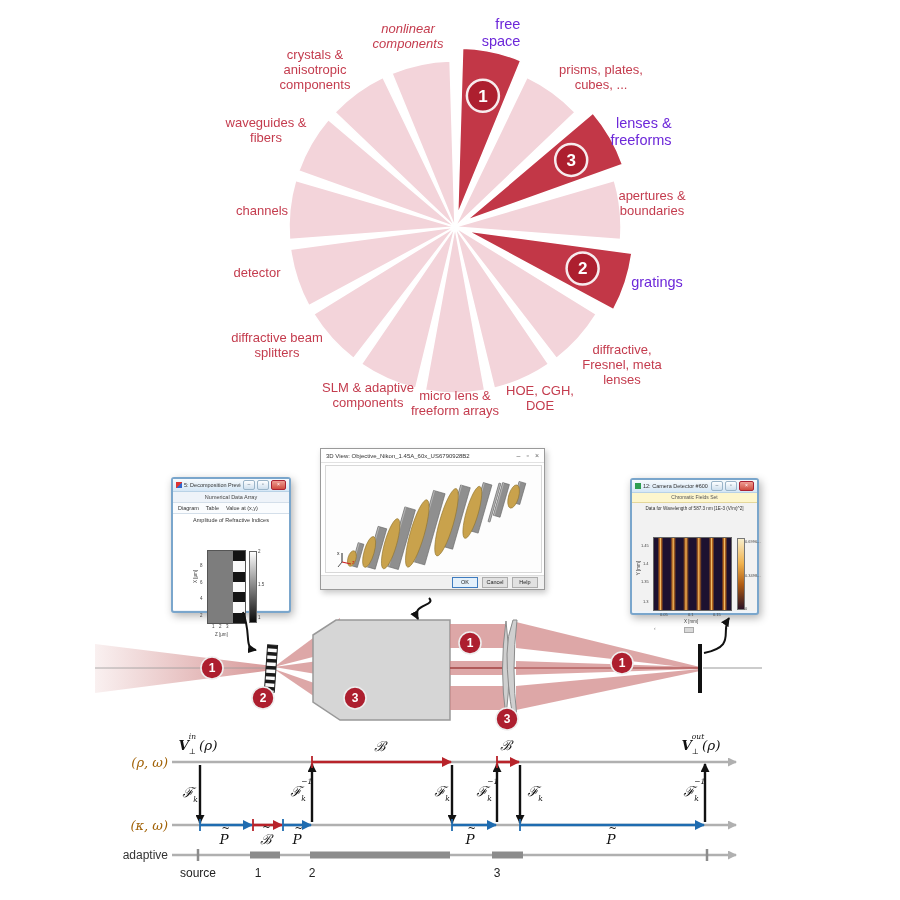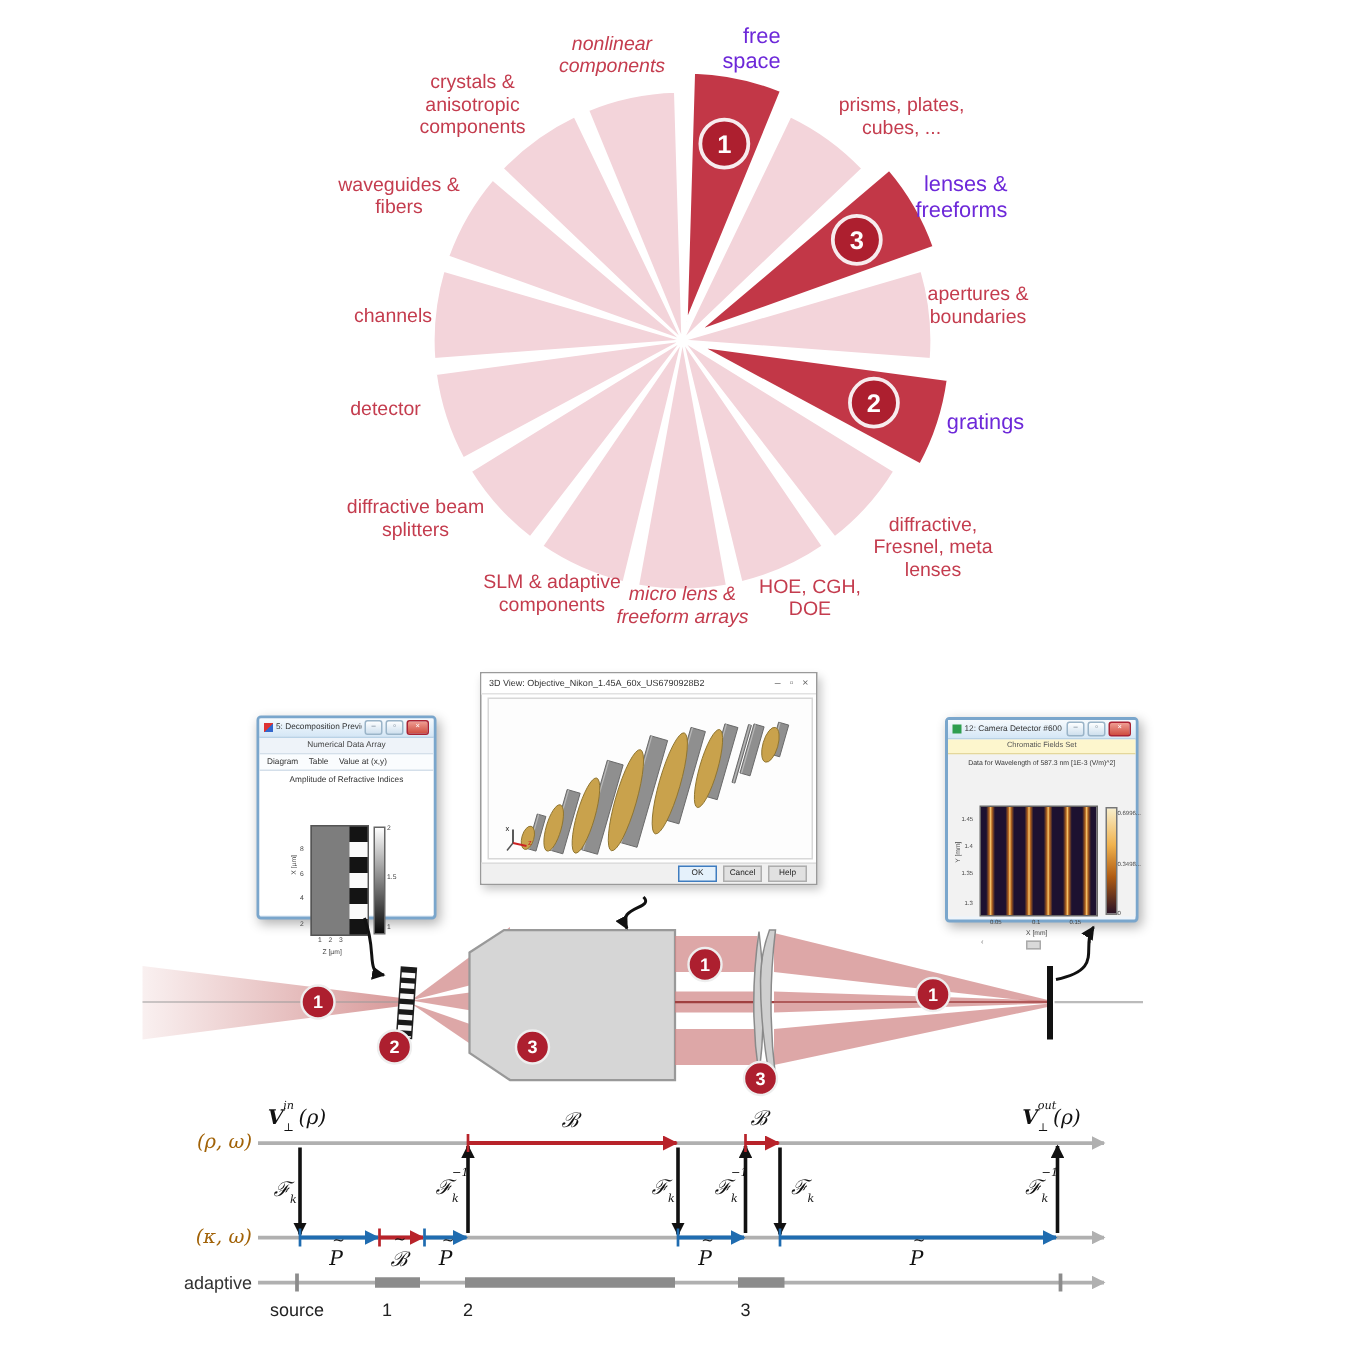--- a/index.html
+++ b/index.html
@@ -119,21 +119,21 @@
       <div class="pie-label bold" style="left: 641px; top: 132px;">lenses &amp;
 freeforms</div>
       <div class="pie-label" style="left: 652px; top: 204px;">apertures &amp;
 boundaries</div>
       <div class="pie-label bold" style="left: 657px; top: 282px;">gratings</div>
       <div class="pie-label" style="left: 622px; top: 352px; margin-top: 13px;">diffractive,
 Fresnel, meta
 lenses</div>
       <div class="pie-label" style="left: 540px; top: 399px;">HOE, CGH,
 DOE</div>
-      <div class="pie-label" style="left: 455px; top: 404px; font-style: italic;">micro lens &amp;
+      <div class="pie-label" style="left: 455px; top: 404px;">micro lens &amp;
 freeform arrays</div>
       <div class="pie-label" style="left: 368px; top: 396px;">SLM &amp; adaptive
 components</div>
       <div class="pie-label" style="left: 277px; top: 346px;">diffractive beam
 splitters</div>
       <div class="pie-label" style="left: 257px; top: 273px;">detector</div>
       <div class="pie-label" style="left: 262px; top: 211px;">channels</div>
       <div class="pie-label" style="left: 266px; top: 131px;">waveguides &amp;
 fibers</div>
       <div class="pie-label" style="left: 315px; top: 70px;">crystals &amp;

